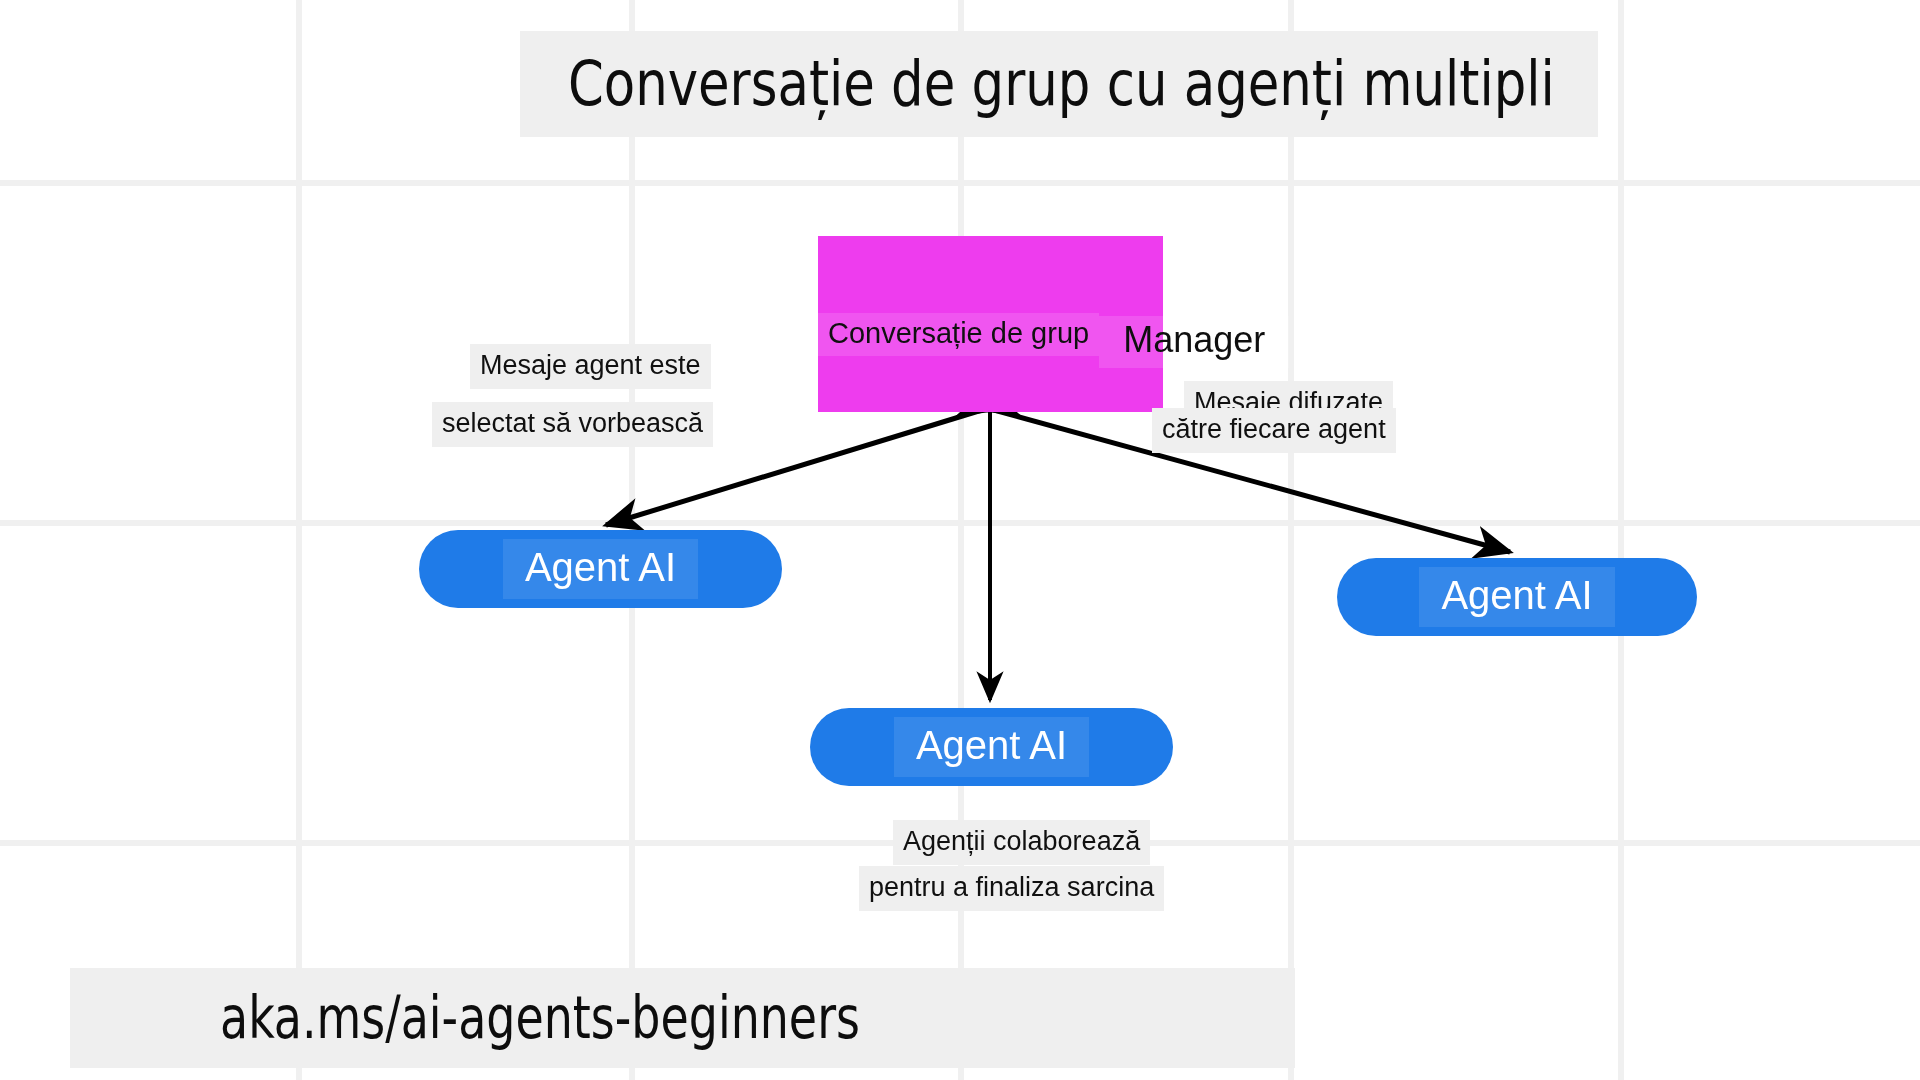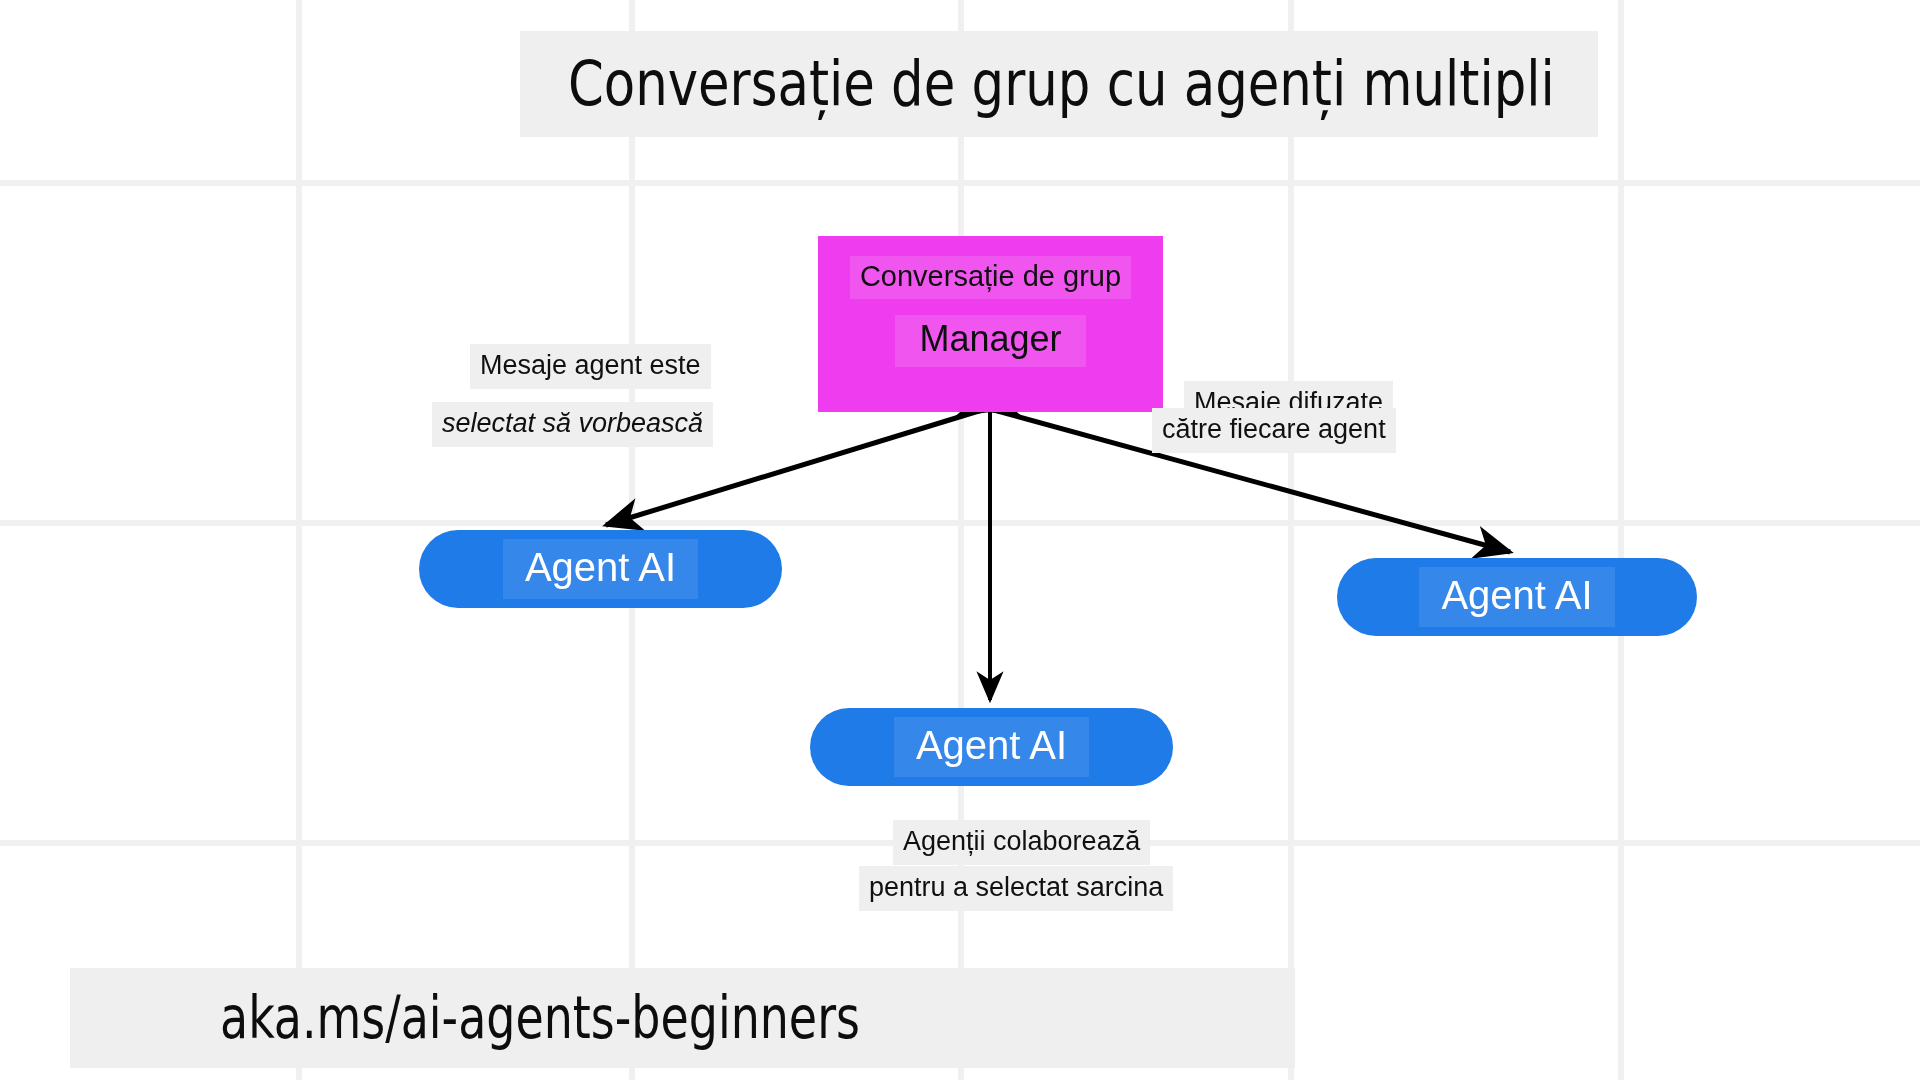--- a/index.html
+++ b/index.html
@@ -78,21 +78,20 @@
 
   
   #manager-node {
     position: absolute;
     left: 818px;
     top: 236px;
     width: 345px;
     height: 176px;
     background: #ee3cee;
     display: flex;
-    flex-direction: column;
     align-items: center;
     justify-content: flex-start;
     padding-top: 20px;
     box-sizing: border-box;
   }
   #manager-sub {
     background: rgba(255,255,255,0.13);
     color: #101010;
     font-size: 29px;
     font-family: "Liberation Sans", sans-serif;
@@ -143,21 +142,21 @@
     color: #101010;
     font-family: "Liberation Sans", sans-serif;
     font-size: 27px;
     line-height: 1.0;
     padding: 8px 10px 10px 10px;
     white-space: nowrap;
   }
 
   
   #anno-left .l1 { left: 50px; top: 0px; }
-  #anno-left .l2 { left: 12px; top: 58px; font-style: italic; }
+  #anno-left .l2 { left: 12px; top: 58px; }
   #anno-left { left: 420px; top: 344px; }
 
   
   #anno-right .l1 { left: 60px; top: 18px; }
   #anno-right .l2 { left: 28px; top: 45px; }
   #anno-right { left: 1124px; top: 363px; }
 
   
   #anno-bottom .l1 { left: 34px; top: 0px; }
   #anno-bottom .l2 { left: 0px; top: 46px; }
@@ -224,20 +223,20 @@
     <span class="line l2">selectat să vorbească</span>
   </div>
 
   <div class="anno" id="anno-right">
     <span class="line l1">Mesaje difuzate</span>
     <span class="line l2">către fiecare agent</span>
   </div>
 
   <div class="anno" id="anno-bottom">
     <span class="line l1">Agenții colaborează</span>
-    <span class="line l2">pentru a selectat sarcina</span>
+    <span class="line l2">pentru a finaliza sarcina</span>
   </div>
 
   <div class="chip" id="footer-chip">
     <span id="footer-text">aka.ms/ai-agents-beginners</span>
   </div>
 
 </div>
 
 </body></html>

